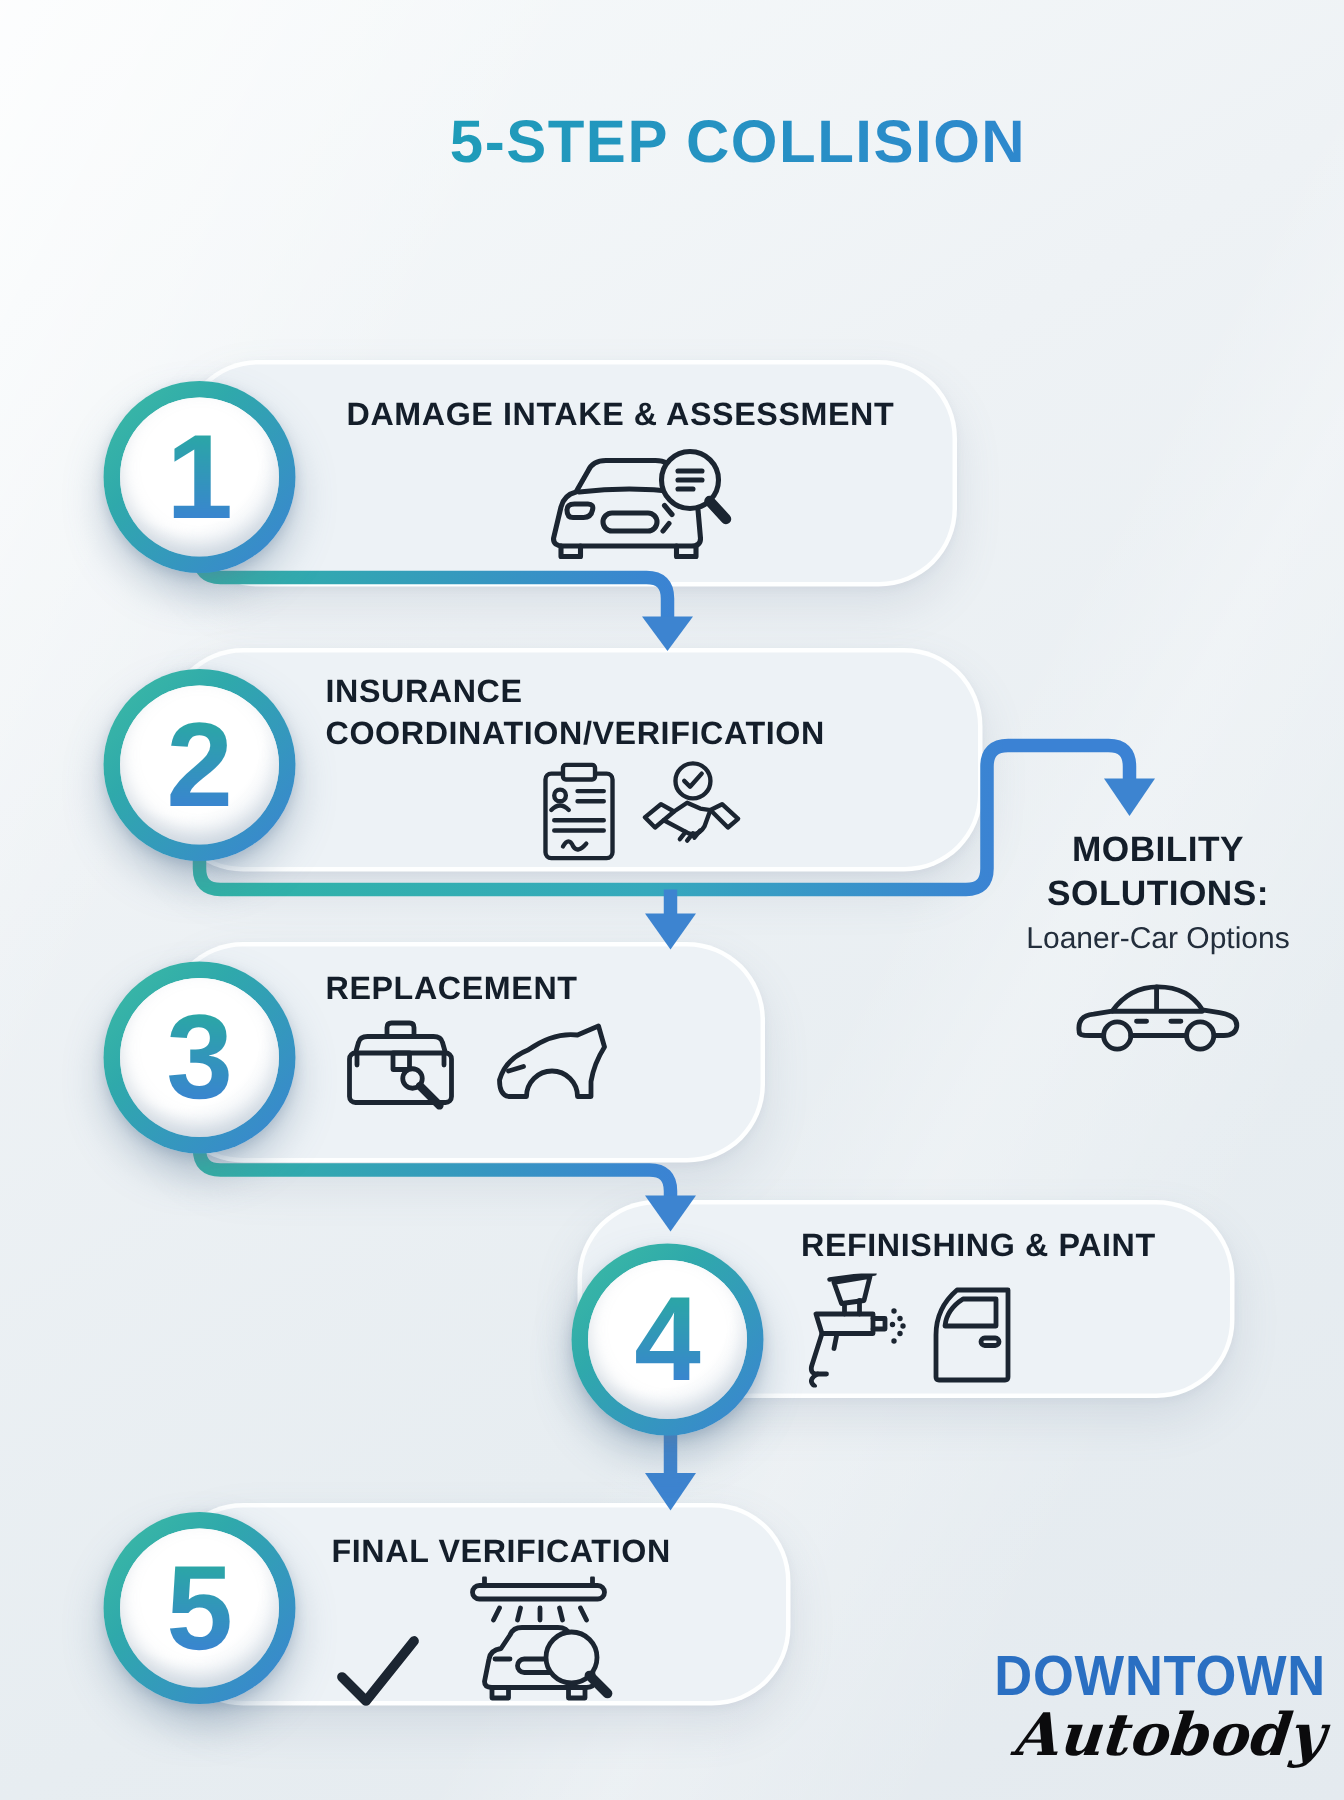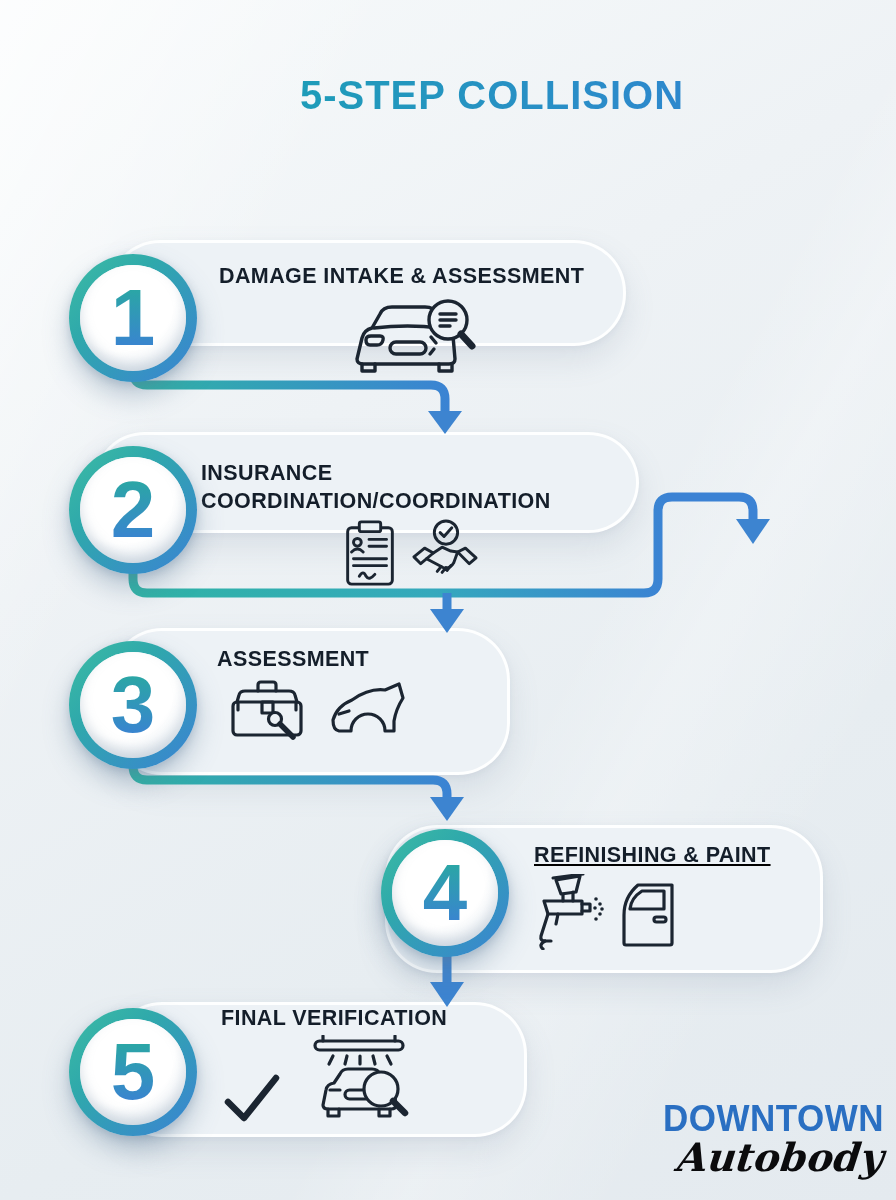--- a/index.html
+++ b/index.html
@@ -47,29 +47,29 @@
   .mobility .mline{font-weight:800;color:#141e2a;font-size:23.5px;line-height:1.25;letter-spacing:.3px;display:block;}
   .mobility .msub{color:#232e3c;font-size:20px;margin-top:4px;}
   .mobility .icon{display:flex;justify-content:center;margin-top:8px;}
   
   .logo{position:absolute;left:622px;top:1098px;width:262px;text-align:right;z-index:5;}
   .logo .l1{font-weight:800;font-size:35px;letter-spacing:.5px;color:#2a6fc2;
     transform:scaleY(1.08);}
   .logo .l2{font-family:"DejaVu Serif","Liberation Serif",serif;font-style:italic;font-weight:700;
     font-size:39px;color:#0b0b0d;transform:skewX(-7deg);margin-top:-4px;}
   
-  #card1{left:108px;top:240px;width:518px;height:106px;padding:20px 18px 0 108px;}
+  #card1{left:120px;top:240px;width:518px;height:151px;padding:20px 18px 0 108px;}
   #card1 .iconrow{justify-content:center;margin-top:2px;}
-  #card2{left:94px;top:432px;width:545px;height:101px;padding:25px 14px 0 104px;}
+  #card2{left:110px;top:432px;width:545px;height:149px;padding:13px 14px 0 104px;}
   #card2 .iconrow{justify-content:center;gap:14px;margin-top:3px;}
   #card3{left:110px;top:628px;width:400px;height:147px;padding:15px 14px 0 104px;}
   #card3 .iconrow{justify-content:flex-start;gap:22px;margin-top:5px;margin-left:12px;}
-  #card4{left:385px;top:825px;width:438px;height:148px;padding:14px 14px 0 146px;text-decoration:underline;}
+  #card4{left:385px;top:800px;width:438px;height:132px;padding:14px 14px 0 146px;}
   #card4 .iconrow{justify-content:flex-start;gap:10px;margin-top:4px;}
-  #card5{left:110px;top:1002px;width:417px;height:135px;padding:0 14px 0 108px;}
+  #card5{left:110px;top:1002px;width:417px;height:135px;padding:16px 14px 0 108px;}
   #card5 .iconrow{justify-content:flex-start;gap:24px;margin-top:2px;align-items:flex-end;}
   #badge1{left:69px;top:254px;}
   #badge2{left:69px;top:446px;}
   #badge3{left:69px;top:641px;}
   #badge4{left:381px;top:829px;}
   #badge5{left:69px;top:1008px;}
 </style>
 </head>
 <body>
 
@@ -130,21 +130,21 @@
           <path d="M95 21 h16 M95 27 h16 M95 33 h10"></path>
           <path d="M116 41 L127 53" stroke-width="7"></path>
         </svg>
       </span>
     </div>
   </div>
 
   <div class="card" id="card2">
     <div class="stitle">
       <span>INSURANCE</span>
-      <span>COORDINATION/COORDINATION</span>
+      <span>COORDINATION/VERIFICATION</span>
     </div>
     <div class="iconrow">
       <span class="icon">
         <svg width="52" height="68" viewBox="0 0 52 70" fill="none" stroke="#1b2531" stroke-width="3" stroke-linecap="round" stroke-linejoin="round">
           <rect x="3" y="9" width="46" height="58" rx="4"></rect>
           <rect x="15" y="3" width="22" height="10" rx="2" fill="#edf2f6"></rect>
           <circle cx="13" cy="24" r="4"></circle>
           <path d="M7 34 Q13 28 19 34"></path>
           <path d="M25 21 H43 M25 28 H43 M9 41 H43 M9 48 H43"></path>
           <path d="M15 59 Q19 52 22 59 Q25 64 31 57"></path>
@@ -158,21 +158,21 @@
           <path d="M67 40 L56 30 L48 34 L60 46 Z"></path>
           <path d="M23 35 L32 29 L41 33 L48 34 L44 45 Q40 52 33 50 L16 41"></path>
           <path d="M31 49 l-4 5 M36 50 l-4 5 M41 48 l-4 5"></path>
         </svg>
       </span>
     </div>
   </div>
 
   <div class="card" id="card3">
     <div class="stitle">
-      <span>ASSESSMENT</span>
+      <span>REPLACEMENT</span>
     </div>
     <div class="iconrow">
       <span class="icon">
         <svg width="78" height="64" viewBox="0 0 78 64" fill="none" stroke="#1b2531" stroke-width="3.2" stroke-linecap="round" stroke-linejoin="round">
           <rect x="4" y="23" width="68" height="33" rx="4"></rect>
           <path d="M8 23 L10 16 Q11 12 16 12 L60 12 Q65 12 66 16 L68 23"></path>
           <path d="M29 12 V6 Q29 3 32 3 L44 3 Q47 3 47 6 V12"></path>
           <rect x="33" y="23" width="11" height="11"></rect>
           <path d="M9 23 v8 M67 23 v8"></path>
           <circle cx="46" cy="40" r="6.5" fill="#edf2f6"></circle>
@@ -260,19 +260,34 @@
   <div class="badge" id="badge3">
       <span class="num">3</span>
     </div>
   <div class="badge" id="badge4">
       <span class="num">4</span>
     </div>
   <div class="badge" id="badge5">
       <span class="num">5</span>
     </div>
 
+  <div class="mobility">
+    <span class="mline">MOBILITY</span>
+    <span class="mline">SOLUTIONS:</span>
+    <div class="msub">Loaner-Car Options</div>
+    <span class="icon">
+      <svg width="124" height="62" viewBox="0 0 130 64" fill="none" stroke="#1b2531" stroke-width="3.4" stroke-linecap="round" stroke-linejoin="round">
+        <path d="M10 44 Q8 32 20 31 L33 29 Q45 12 65 12 Q86 12 96 28 L108 30 Q121 32 120 40 Q119 46 111 46 L105 46"></path>
+        <path d="M85 46 H46 M27 46 H17 Q10 46 10 44"></path>
+        <path d="M64 12 L64 29 M33 29 L96 29"></path>
+        <path d="M50 36 h7 M74 36 h7"></path>
+        <circle cx="36.5" cy="46" r="9.5"></circle>
+        <circle cx="94.5" cy="46" r="9.5"></circle>
+      </svg>
+    </span>
+  </div>
 
   <div class="logo">
     <div class="l1">DOWNTOWN</div>
     <div class="l2">Autobody</div>
   </div>
 
 </div>
 
 </body></html>

